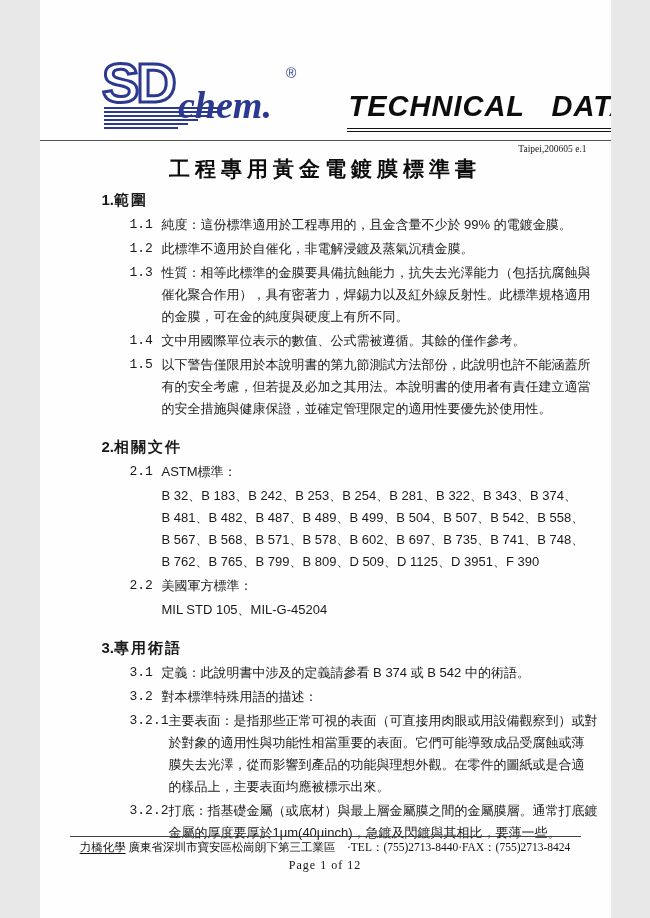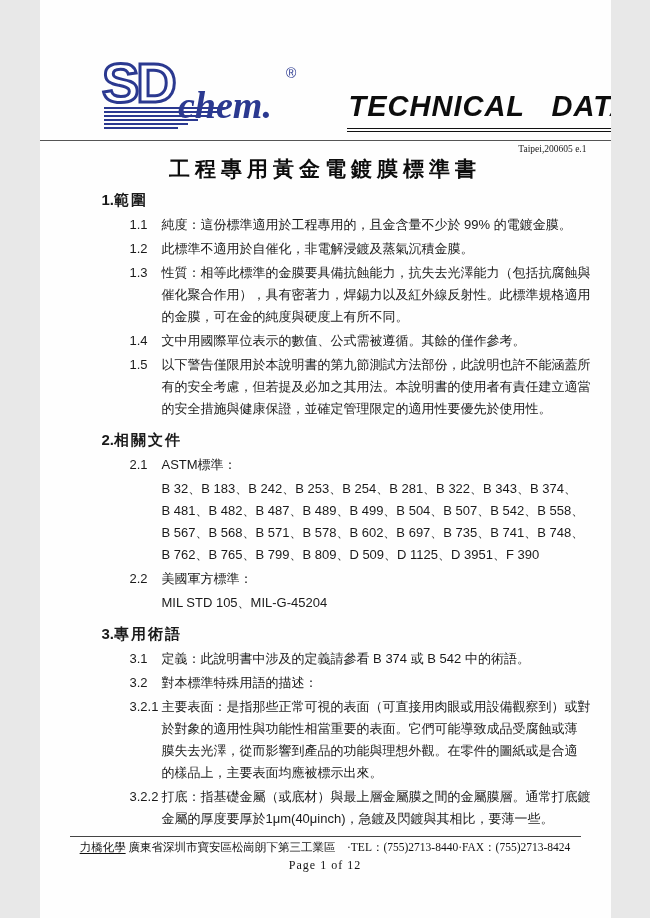--- a/index.html
+++ b/index.html
@@ -42,27 +42,27 @@
   }
   
   .body{
     position:absolute;left:62px;right:40px;top:189px;
     font-size:13px;
   }
   .sec-head{
     font-weight:bold;font-size:15px;line-height:22px;
     margin:0 0 3px 0;white-space:nowrap;
   }
-  .sec-head.later{margin-top:9px;}
+  .sec-head.later{margin-top:16px;}
   .sec-num{font-family:"Liberation Sans","DejaVu Sans",sans-serif;}
   .sec-title{font-family:"Liberation Sans","Liberation Serif",serif;letter-spacing:2px;}
   .clause{display:flex;margin:0 0 2px 28px;}
   .clause.cont{margin-left:60px;}
   .num{
-    font-family:Liberation Sans, sans-serif;
+    font-family:Liberation Mono, monospace;
     font-size:13px;line-height:22px;
     min-width:32px;flex-shrink:0;
   }
   .text{
     font-family:"Liberation Sans","Liberation Serif",serif;
     font-size:13px;
   }
   .doc-line{line-height:22px;white-space:nowrap;}
   
   .footer{

